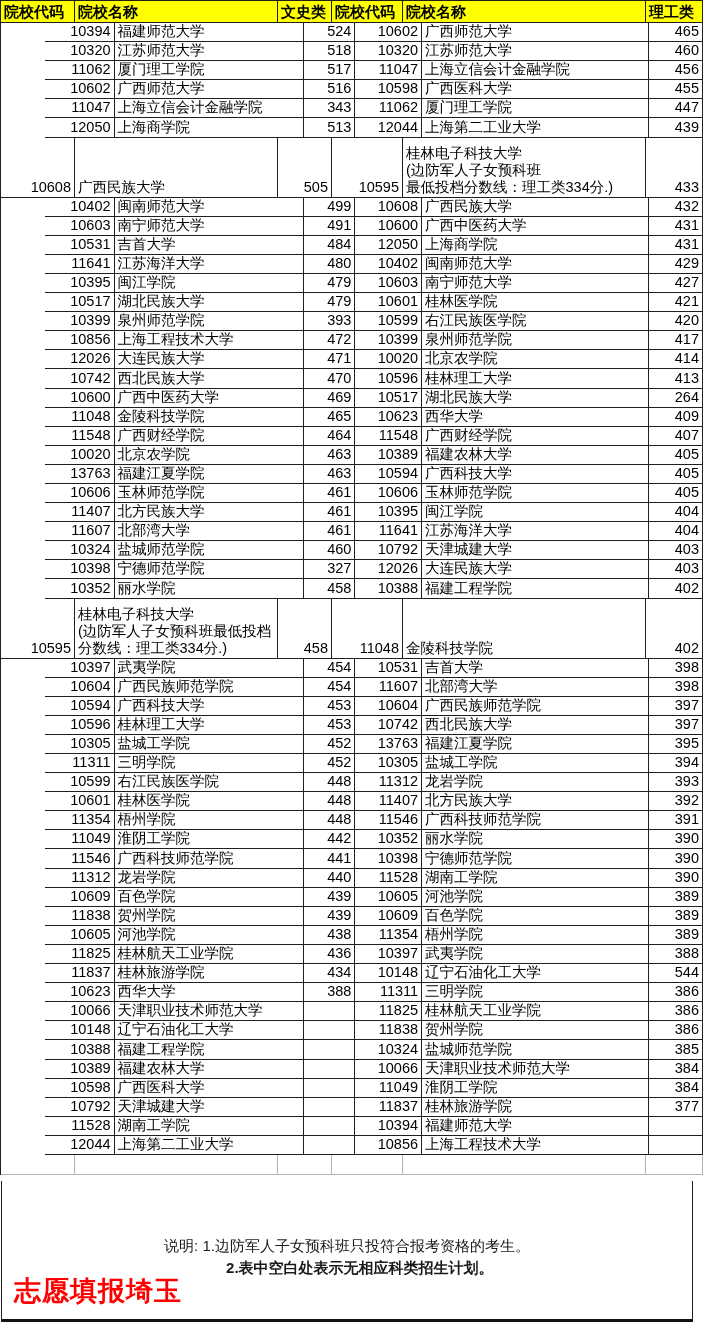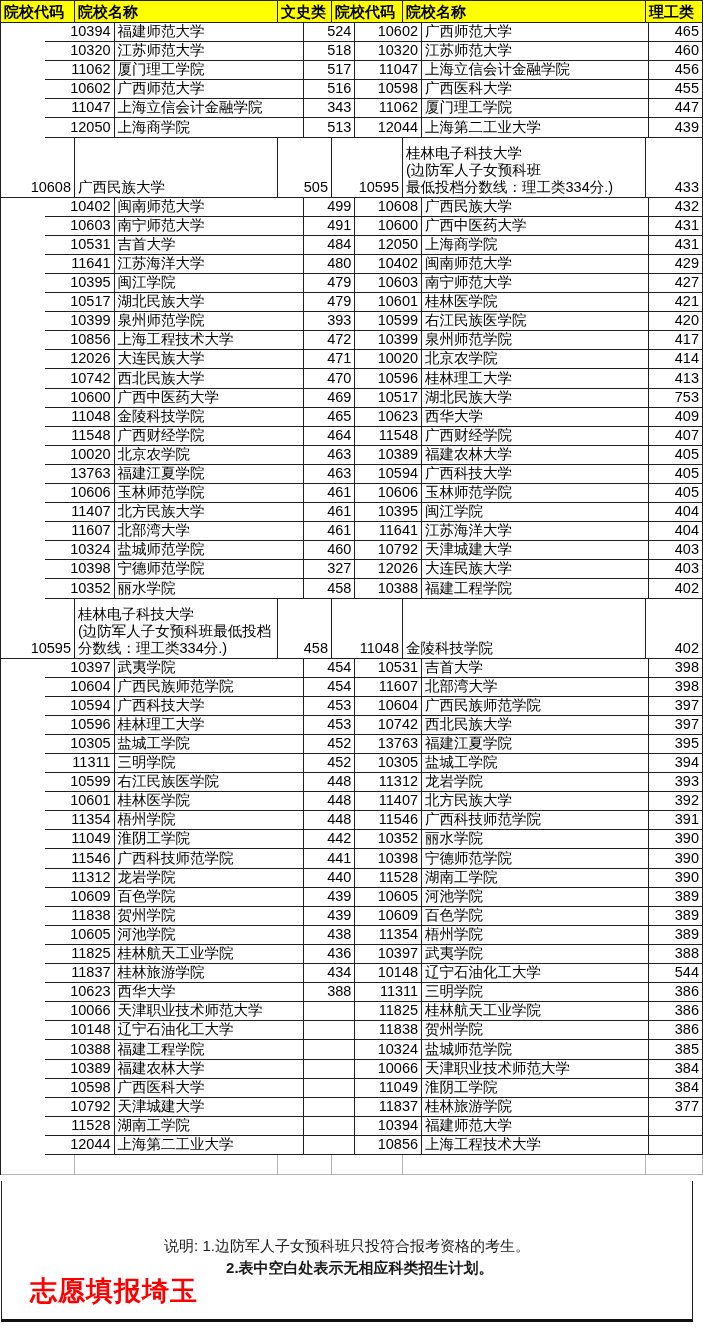--- a/index.html
+++ b/index.html
@@ -63,21 +63,20 @@
     color:#1a1a1a;
   }
   .note-line-2{padding-left:62px;font-weight:bold;}
   .watermark{
     position:absolute;
     left:12px;bottom:10px;
     font-size:27px;
     font-weight:bold;
     letter-spacing:1px;
     color:#ff0000;
-    margin-left:16px;
   }
 </style>
 </head>
 <body>
 
 <div class="sheet">
   <div class="grid">
     <div class="row hrow">
       <div class="cell c0">院校代码</div>
       <div class="cell c1">院校名称</div>
@@ -224,21 +223,21 @@
           <div class="cell code c3">10596</div>
           <div class="cell name c4">桂林理工大学</div>
           <div class="cell score c5">413</div>
         </div>
         <div class="row r-n">
           <div class="cell code c0">10600</div>
           <div class="cell name c1">广西中医药大学</div>
           <div class="cell score c2">469</div>
           <div class="cell code c3">10517</div>
           <div class="cell name c4">湖北民族大学</div>
-          <div class="cell score c5">753</div>
+          <div class="cell score c5">264</div>
         </div>
         <div class="row r-n">
           <div class="cell code c0">11048</div>
           <div class="cell name c1">金陵科技学院</div>
           <div class="cell score c2">465</div>
           <div class="cell code c3">10623</div>
           <div class="cell name c4">西华大学</div>
           <div class="cell score c5">409</div>
         </div>
         <div class="row r-n">

